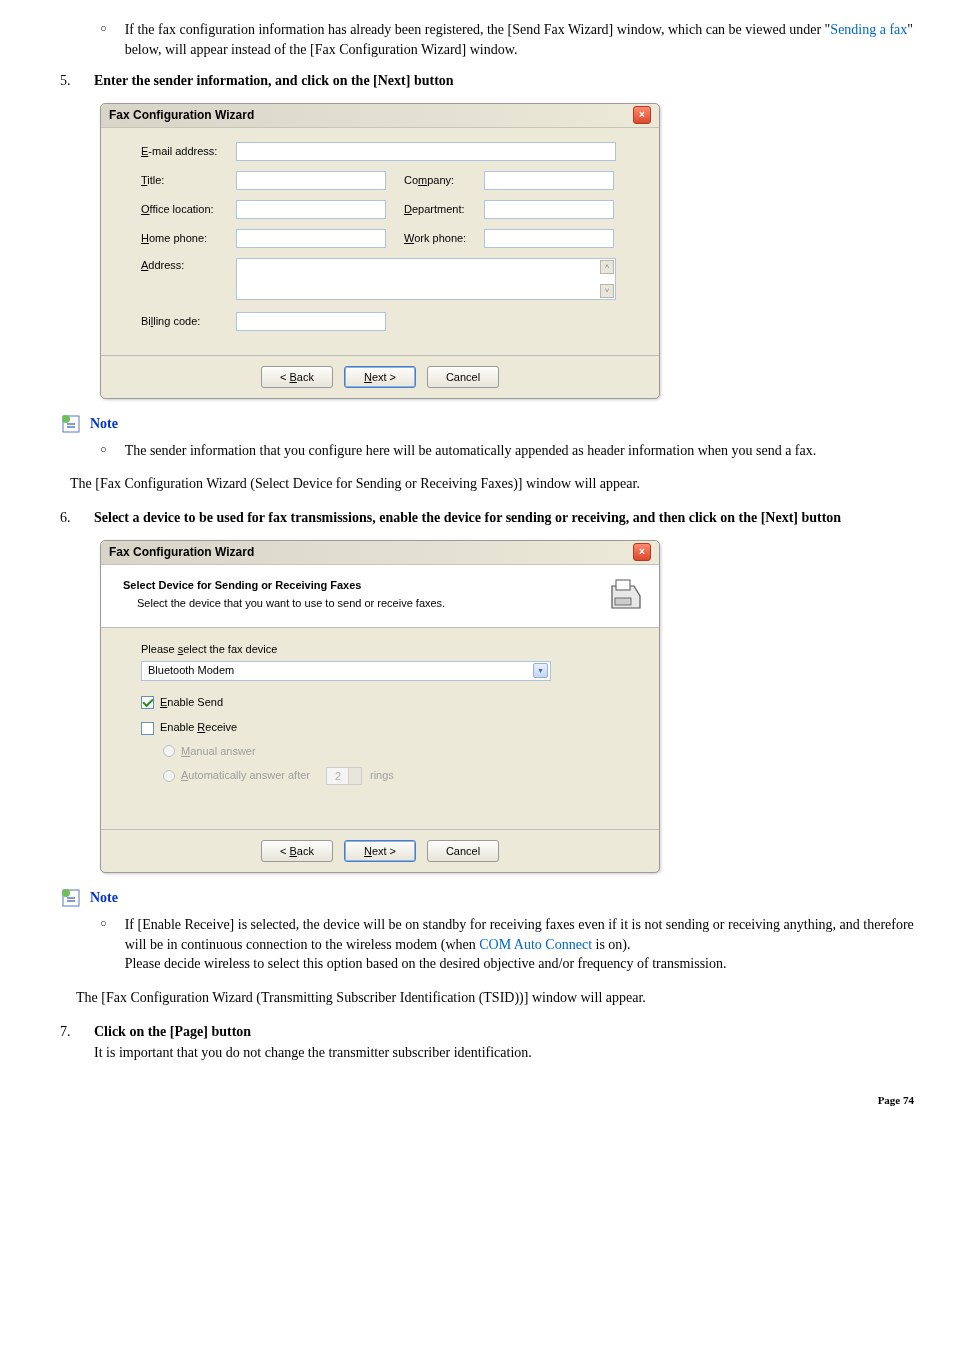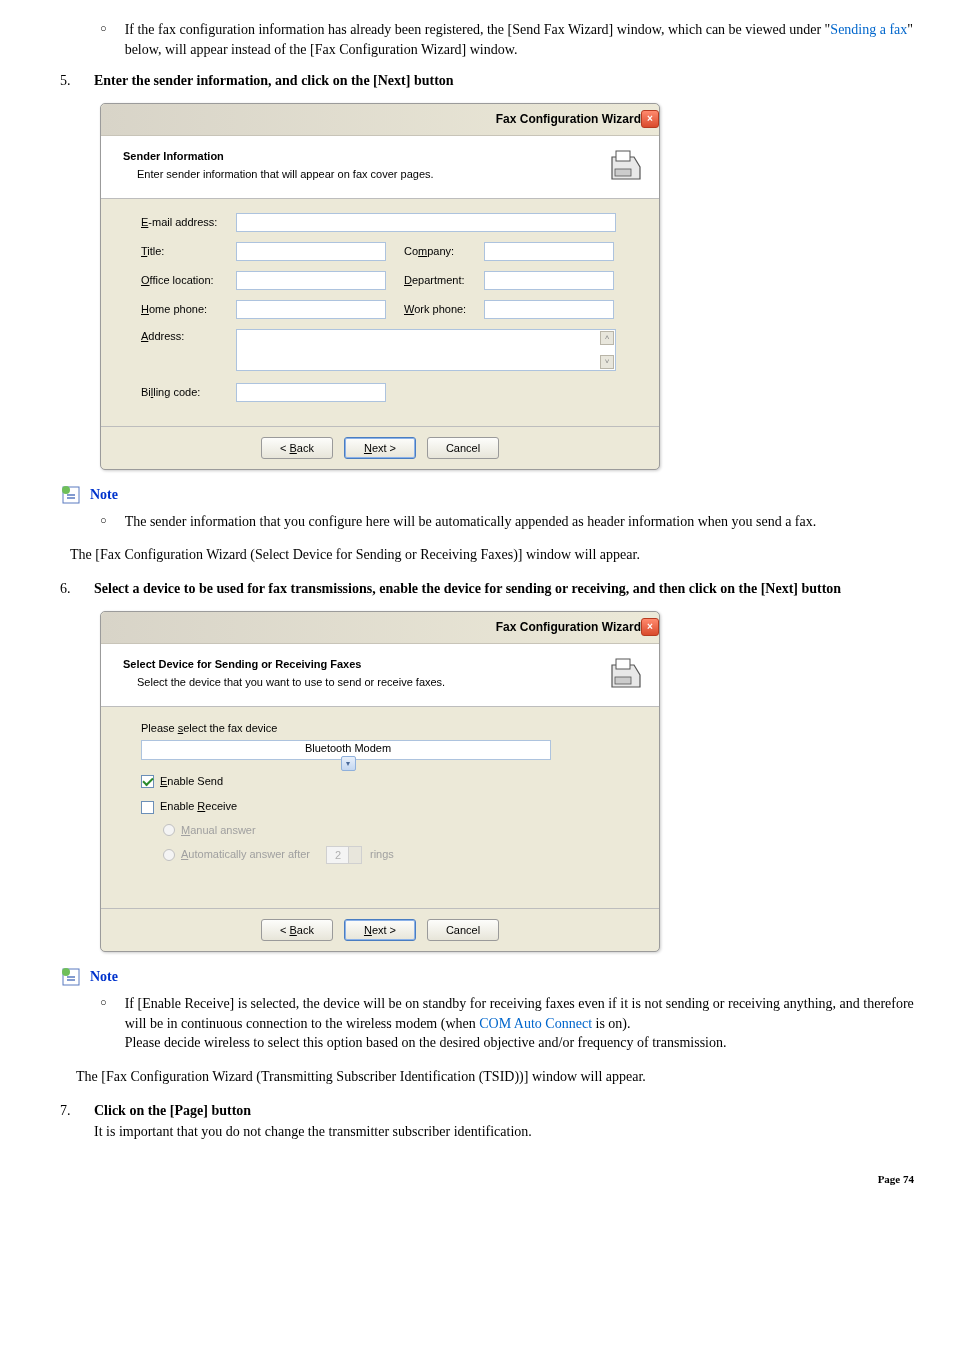--- a/index.html
+++ b/index.html
@@ -32,23 +32,23 @@
     border-radius: 5px;
     box-shadow: 1px 1px 3px rgba(0,0,0,0.2);
     background: #ece9d8;
     font-family: Tahoma, Arial, sans-serif;
     font-size: 11px;
     color: #000;
   }
   .titlebar {
     display: flex;
     align-items: center;
-    justify-content: flex-end;
-    height: 32px;
-    padding: 0 0 0 8px;
+    justify-content: space-between;
+    height: 24px;
+    padding: 0 8px 0 8px;
     background: linear-gradient(to right, #d8d4c8, #ece9d8);
     border-bottom: 1px solid #c8c4b8;
     border-top-left-radius: 5px;
     border-top-right-radius: 5px;
     font-weight: bold;
     font-size: 12px;
   }
   .close-btn {
     width: 18px; height: 18px;
     background: linear-gradient(to bottom, #ff8a6e, #d94a2c);
@@ -125,21 +125,20 @@
   }
   .select {
     background: #fff;
     border: 1px solid #adc3de;
     height: 20px;
     display: flex;
     align-items: center;
     justify-content: space-between;
     padding: 0 2px 0 6px;
     font-size: 11px;
-    flex-direction: column;
   }
   .select-arrow {
     width: 15px; height: 15px;
     background: linear-gradient(to bottom, #e8f0fb, #c4d7f0);
     border: 1px solid #8fb0db;
     border-radius: 2px;
     text-align: center;
     font-size: 8px;
     line-height: 14px;
     color: #4a6a9a;
@@ -191,33 +190,20 @@
 
 <div class="numbered-item">
   <span class="num-marker">5.</span>
   <span class="bold">Enter the sender information, and click on the [Next] button</span>
 </div>
 
 <div class="wizard">
   <div class="titlebar">
     <span>Fax Configuration Wizard</span>
     <span class="close-btn">×</span>
-  </div>
-  <div class="wiz-header">
-    <div class="wiz-header-text">
-      <div class="h1">Sender Information</div>
-      <div class="h2">Enter sender information that will appear on fax cover pages.</div>
-    </div>
-    <div class="wiz-header-icon">
-      <svg width="38" height="38" viewBox="0 0 38 38">
-        <path d="M6 10 L28 10 L34 20 L34 32 L6 32 Z" fill="#e8e8e8" stroke="#555" stroke-width="1.2"></path>
-        <rect x="10" y="4" width="14" height="10" fill="#fff" stroke="#555" stroke-width="1"></rect>
-        <rect x="9" y="22" width="16" height="7" fill="#ccc" stroke="#555" stroke-width="0.8"></rect>
-      </svg>
-    </div>
   </div>
   <div class="wiz-body">
     <div class="form-row">
       <span class="form-label"><span class="u">E</span>-mail address:</span>
       <span class="input" style="width:380px; color:#bbb"></span>
     </div>
     <div class="form-row">
       <span class="form-label"><span class="u">T</span>itle:</span>
       <span class="input" style="width:150px"></span>
       <span class="form-label" style="width:80px; margin-left:18px">Co<span class="u">m</span>pany:</span>

